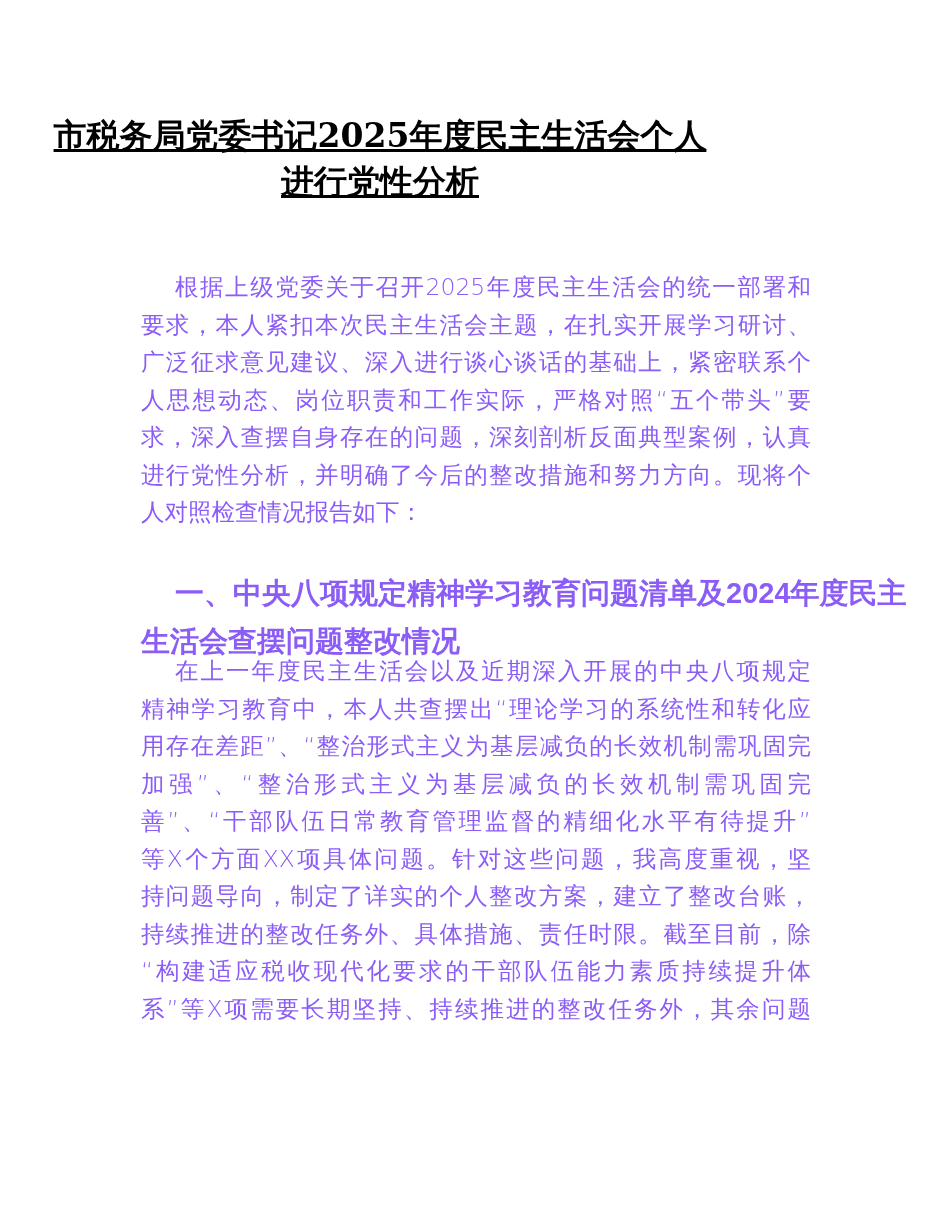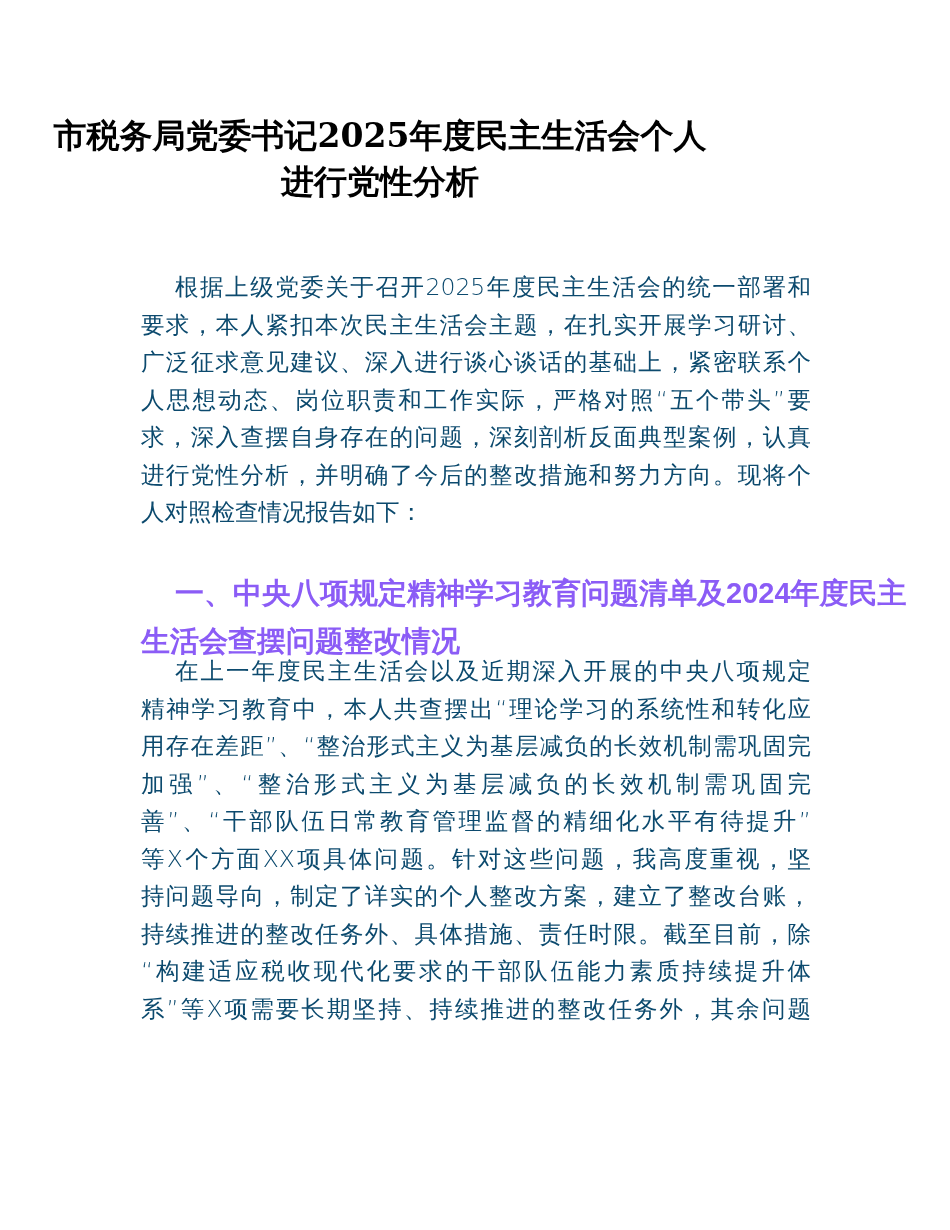--- a/index.html
+++ b/index.html
@@ -2,26 +2,26 @@
 <html><head>
 <meta charset="utf-8">
 <style>
   html, body { margin: 0; padding: 0; background: #ffffff; }
   body { width: 950px; height: 1230px; position: relative; overflow: hidden; }
   .page { position: absolute; left: 0; top: 0; width: 950px; height: 1230px; background: #ffffff; }
   .title-line {
     position: absolute; left: 0; width: 760px; text-align: center;
     font-family: "DejaVu Serif", "Liberation Serif", serif;
     font-weight: bold; font-size: 33px; color: #000; letter-spacing: 0px;
-    white-space: nowrap; line-height: 40px;
+    white-space: nowrap; line-height: 40px; text-decoration: underline;
   }
   .line {
     position: absolute; left: 141px; width: 670px;
     font-family: "DejaVu Sans", "Liberation Sans", sans-serif;
-    font-size: 23.5px; color: #0c4a6e; line-height: 30px;
+    font-size: 23.5px; color: #8b5cf6; line-height: 30px;
     white-space: nowrap; text-align: justify; text-align-last: justify;
     font-weight: 300;
   }
   .line.last { text-align-last: left; }
   .line.indent { left: 175px; width: 636px; }
   .heading {
     position: absolute; left: 141px; width: 670px;
     font-family: Liberation Sans, sans-serif;
     font-size: 29px; font-weight: bold; color: #8b5cf6; line-height: 30px;
     white-space: nowrap; text-align: justify; text-align-last: justify;

